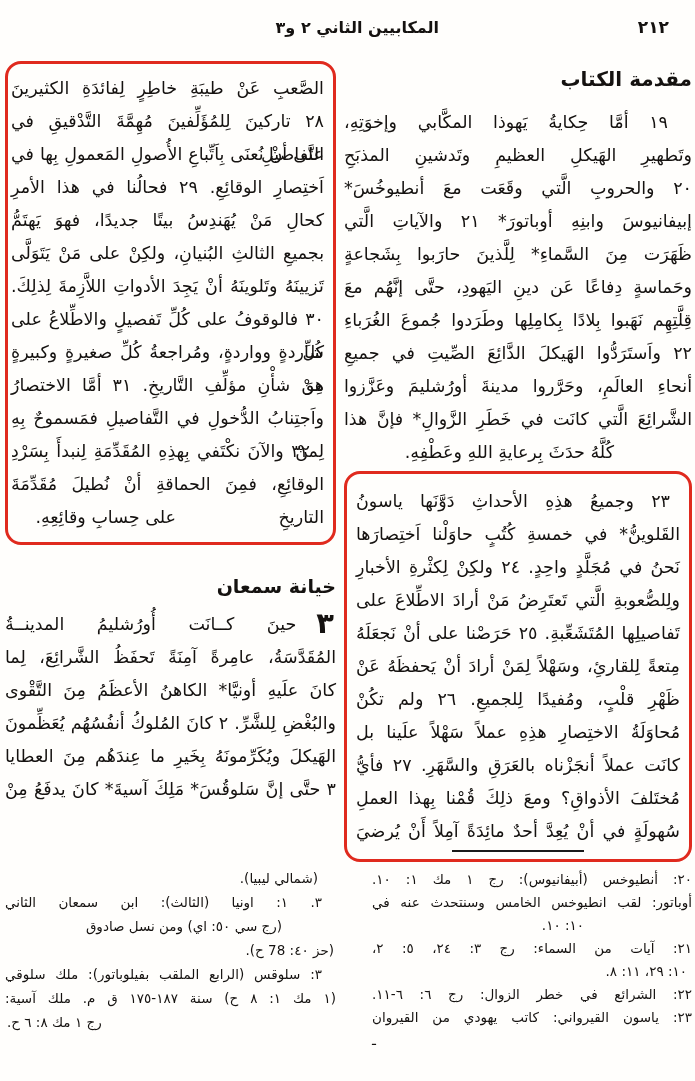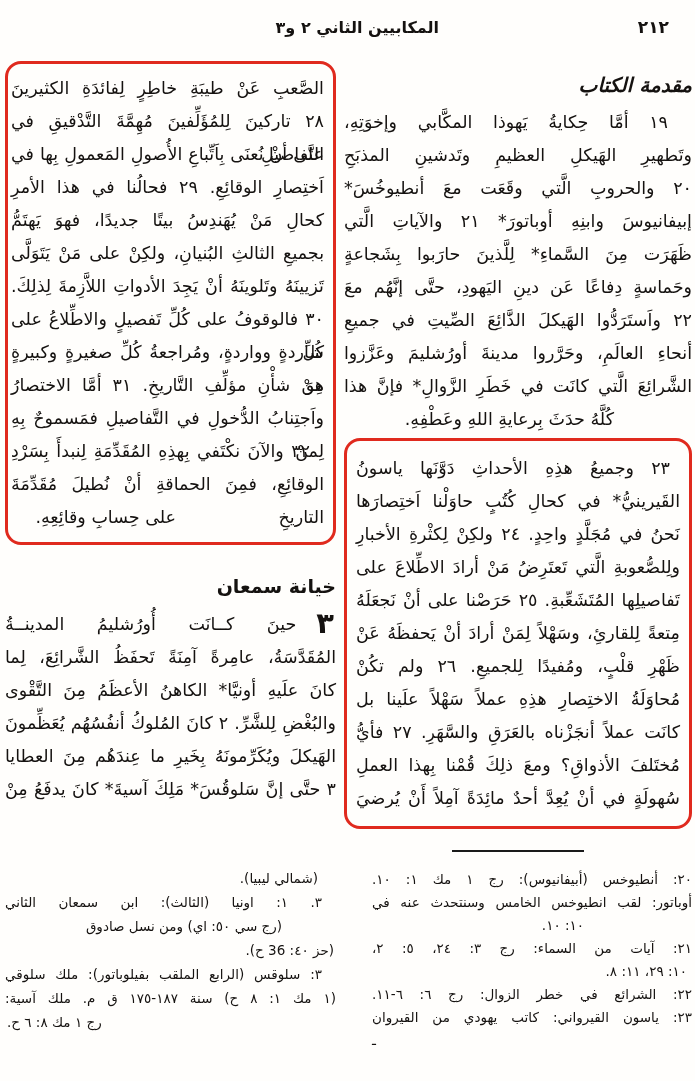--- a/index.html
+++ b/index.html
@@ -46,37 +46,38 @@
 <div class="page">
 
   <div class="hdr">
     <div class="hdr-title">المكابيين الثاني ٢ و٣</div>
     <div class="hdr-num">٢١٢</div>
   </div>
 
   <div class="cols">
 
     <div class="col col-r">
-      <div class="h1" style="margin-top:12px;font-style:italic;">مقدمة الكتاب</div>
-      <div style="margin-top:6px;">
+      <div class="h1" style="margin-top:6px;">مقدمة الكتاب</div>
+      <div style="margin-top:12px;">
         <div class="bl" style="padding-right:24px;">١٩ أمَّا حِكايةُ يَهوذا المكَّابي وإخوَتِهِ،</div>
         <div class="bl">وتَطهيرِ الهَيكلِ العظيمِ وتَدشينِ المذبَحِ</div>
         <div class="bl">٢٠ والحروبِ الَّتي وقَعَت معَ أنطيوخُسَ*</div>
         <div class="bl">إبيفانيوسَ وابنِهِ أوباتورَ* ٢١ والآياتِ الَّتي</div>
         <div class="bl">ظَهَرَت مِنَ السَّماءِ* لِلَّذينَ حارَبوا بِشَجاعةٍ</div>
         <div class="bl">وحَماسةٍ دِفاعًا عَن دينِ اليَهودِ، حتَّى إنَّهُم معَ</div>
+        <div class="bl">قِلَّتِهِم نَهَبوا بِلادًا بِكامِلِها وطَرَدوا جُموعَ الغُرَباءِ</div>
         <div class="bl">٢٢ واَستَرَدُّوا الهَيكلَ الذَّائِعَ الصِّيتِ في جميعِ</div>
         <div class="bl">أنحاءِ العالَمِ، وحَرَّروا مدينةَ أورُشليمَ وعَزَّزوا</div>
         <div class="bl">الشَّرائِعَ الَّتي كانَت في خَطَرِ الزَّوالِ* فإنَّ هذا</div>
         <div class="bl ar" style="padding-right:78px;">كُلَّهُ حدَثَ بِرعايةِ اللهِ وعَطْفِهِ.</div>
       </div>
 
       <div class="redbox rb-r">
         <div class="bl" style="padding-right:10px;">٢٣ وجميعُ هذِهِ الأحداثِ دَوَّنَها ياسونُ</div>
-        <div class="bl">القَيرينيُّ* في كحالِ كُتُبٍ حاوَلْنا اَختِصارَها</div>
+        <div class="bl">القَلوينُّ* في خمسةِ كُتُبٍ حاوَلْنا اَختِصارَها</div>
         <div class="bl">نَحنُ في مُجَلَّدٍ واحِدٍ. ٢٤ ولكِنْ لِكثْرةِ الأخبارِ</div>
         <div class="bl">ولِلصُّعوبةِ الَّتي تَعتَرِضُ مَنْ أرادَ الاطِّلاعَ على</div>
         <div class="bl">تَفاصيلِها المُتَشَعِّبةِ. ٢٥ حَرَصْنا على أنْ نَجعَلَهُ</div>
         <div class="bl">مِتعةً لِلقارئِ، وسَهْلاً لِمَنْ أرادَ أنْ يَحفظَهُ عَنْ</div>
         <div class="bl">ظَهْرِ قلْبٍ، ومُفيدًا لِلجميعِ. ٢٦ ولم تكُنْ</div>
         <div class="bl">مُحاوَلَةُ الاختِصارِ هذِهِ عملاً سَهْلاً علَينا بل</div>
         <div class="bl">كانَت عملاً أنجَزْناه بالعَرَقِ والسَّهَرِ. ٢٧ فأيُّ</div>
         <div class="bl">مُختَلفَ الأذواقِ؟ ومعَ ذلِكَ قُمْنا بِهذا العملِ</div>
         <div class="bl">سُهولَةٍ في أنْ يُعِدَّ أحدٌ مائِدَةً آمِلاً أَنْ يُرضيَ</div>
       </div>
@@ -122,21 +123,21 @@
         <div class="bl">كانَ علَيهِ أونيَّا* الكاهنُ الأعظَمُ مِنَ التَّقْوى</div>
         <div class="bl">والبُغْضِ لِلشَّرِّ. ٢ كانَ المُلوكُ أنفُسُهُم يُعَظِّمونَ</div>
         <div class="bl">الهَيكلَ ويُكَرِّمونَهُ بِخَيرِ ما عِندَهُم مِنَ العطايا</div>
         <div class="bl">٣ حتَّى إنَّ سَلوقُسَ* مَلِكَ آسيةَ* كانَ يدفَعُ مِنْ</div>
       </div>
 
       <div class="fnblock fnblock-l" style="top:808px;right:0;width:331px;">
         <div class="fn ar" style="padding-right:18px;">(شمالي ليبيا).</div>
         <div class="fn" style="padding-right:14px;">٣. ١: اونيا (الثالث): ابن سمعان الثاني</div>
         <div class="fn ar" style="padding-right:54px;">(رج سي ٥٠: اي) ومن نسل صادوق</div>
-        <div class="fn ar" style="padding-right:2px;">(حز ٤٠: 36 ح).</div>
+        <div class="fn ar" style="padding-right:2px;">(حز ٤٠: 78 ح).</div>
         <div class="fn" style="padding-right:14px;">٣: سلوقس (الرابع الملقب بفيلوباتور): ملك سلوقي</div>
         <div class="fn">(١ مك ١: ٨ ح) سنة ١٨٧-١٧٥ ق م. ملك آسية:</div>
         <div class="fn al" style="padding-left:2px;">رج ١ مك ٨: ٦ ح.</div>
       </div>
     </div>
 
   </div>
 </div>
 
 </body></html>

